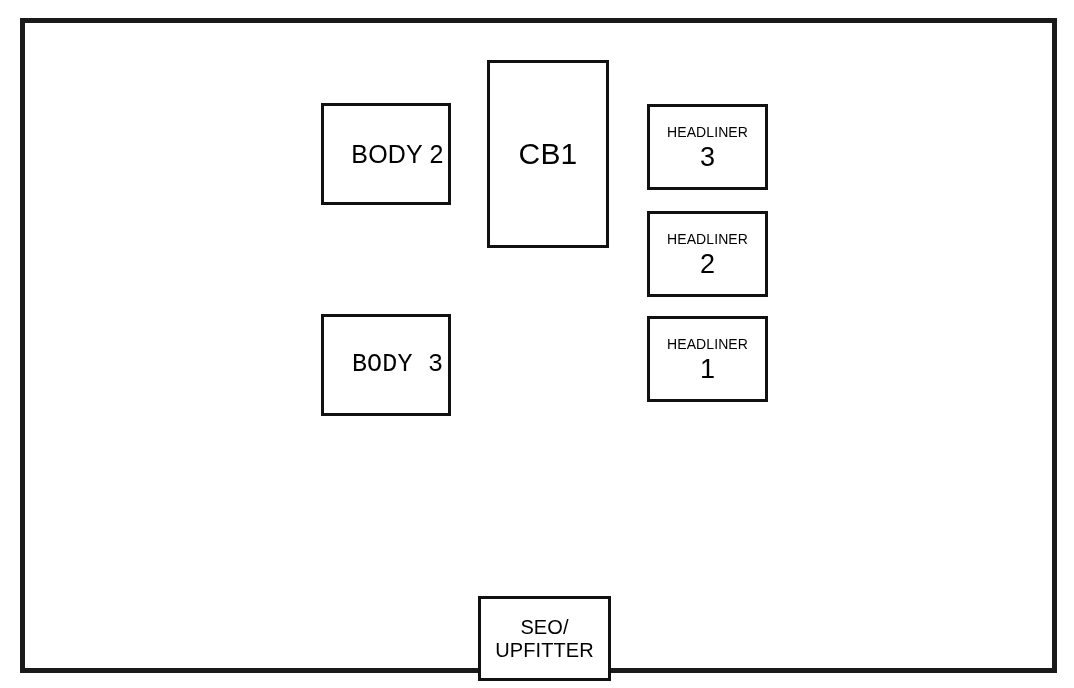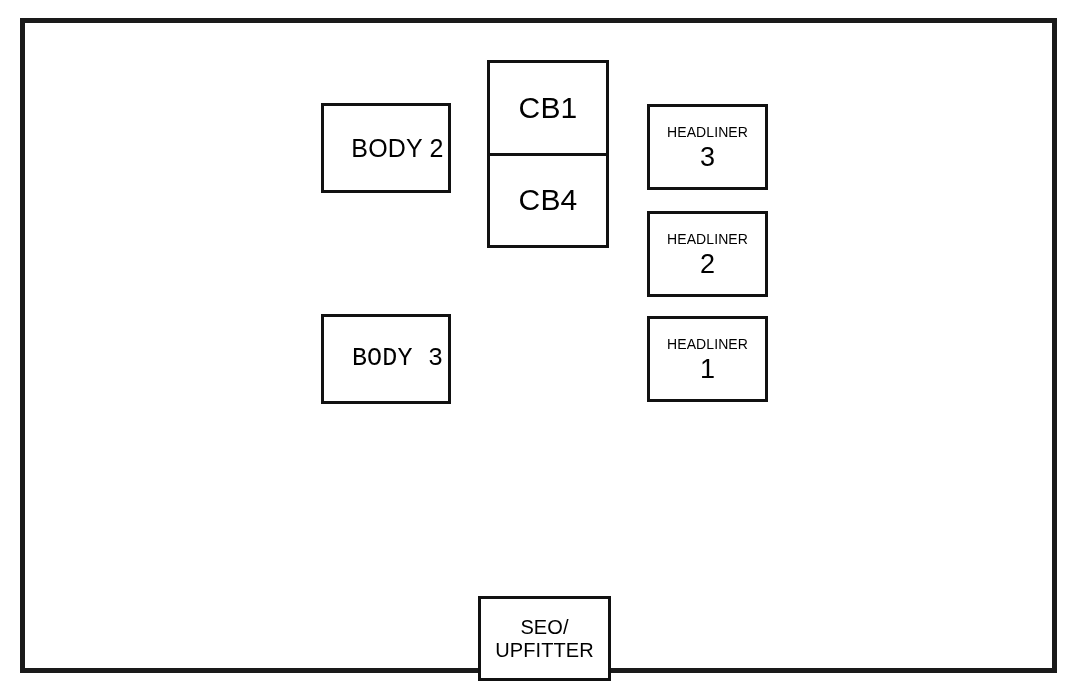--- a/index.html
+++ b/index.html
@@ -40,21 +40,21 @@
     justify-content: center;
     text-align: center;
     color: #000000;
     line-height: 1.05;
   }
 
   
   .body-box {
     left: 296px;
     width: 130px;
-    height: 90px;
+    height: 102px;
     padding-left: 23px;
   }
   .body-box .label {
     font-size: 25px;
     letter-spacing: 0.2px;
   }
   #body-2 { top: 80px; }
   #body-1 { top: 188px; }
   #body-3 { top: 291px; font-family: Liberation Mono, monospace; }
 
@@ -129,23 +129,20 @@
       <span class="label">BODY 2</span>
     </div>
     <div class="box body-box" id="body-3">
       <span class="label">BODY 3</span>
     </div>
 
     <div id="cb-stack">
       <div class="cb-row">
         <span>CB1</span>
       </div>
-      <div class="cb-row">
-        <span>CB4</span>
-      </div>
     </div>
 
     <div class="box headliner-box" id="headliner-3">
       <span class="title">HEADLINER</span>
       <span class="num">3</span>
     </div>
     <div class="box headliner-box" id="headliner-2">
       <span class="title">HEADLINER</span>
       <span class="num">2</span>
     </div>

